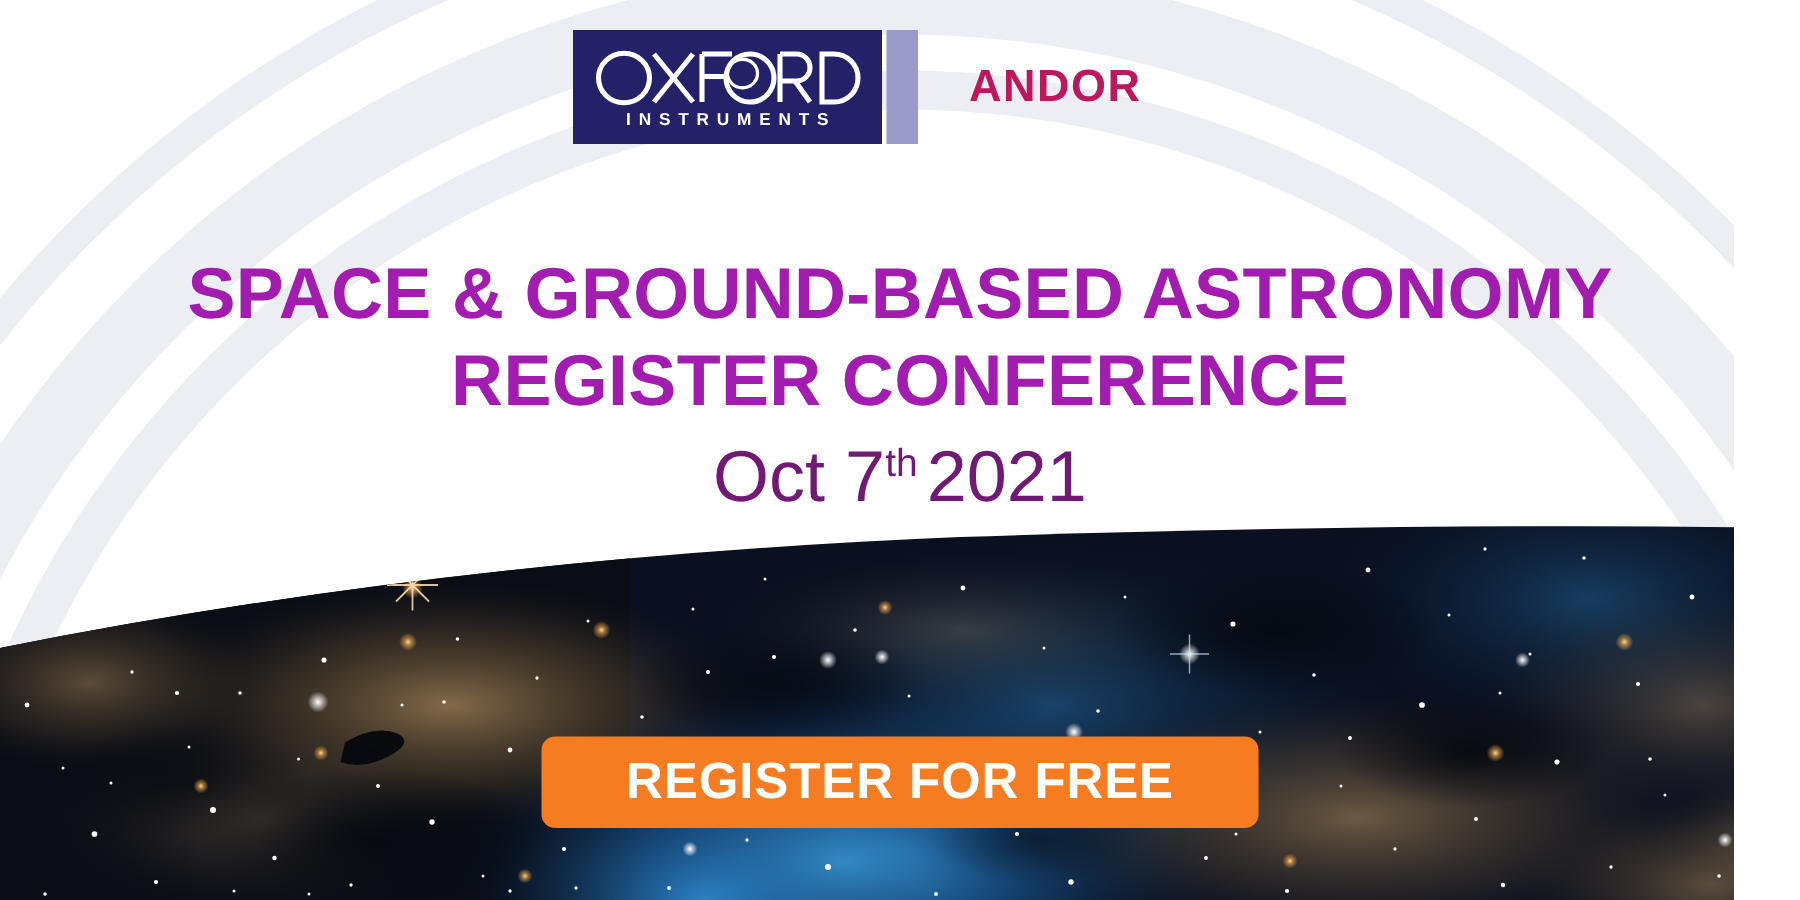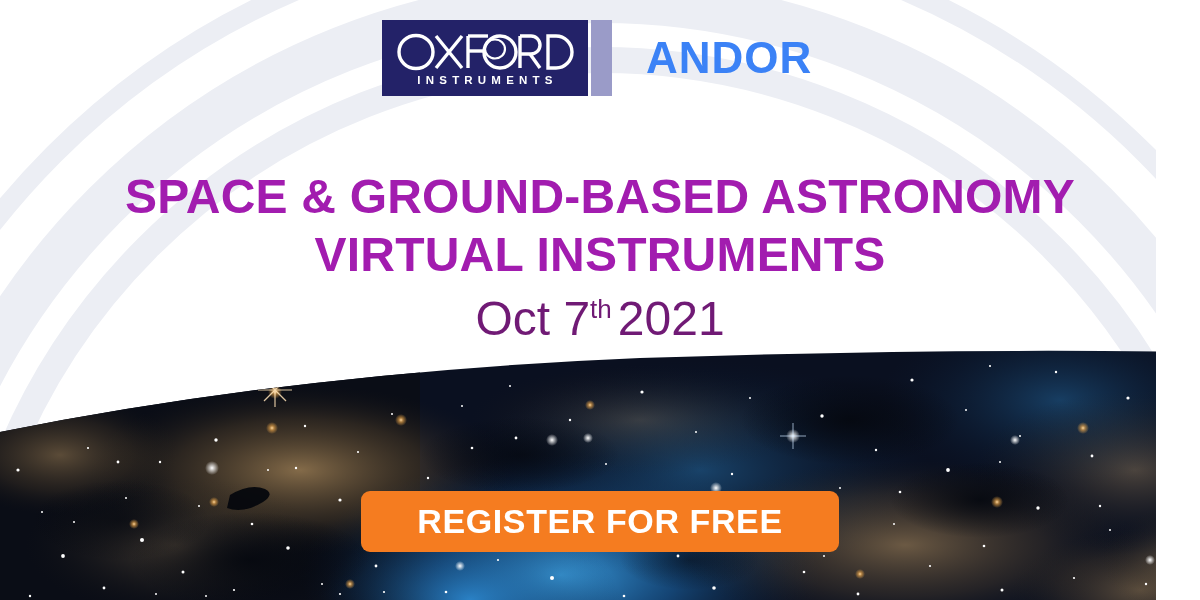--- a/index.html
+++ b/index.html
@@ -72,22 +72,22 @@
     padding-left: 5px;
     white-space: nowrap;
   }
   .lockup-divider {
     width: 21px;
     height: 76px;
     background: #9a9bc8;
     margin-left: 3px;
   }
   .andor-word {
-    color: #3b82f6;
-    font-size: 44px;
+    color: #be185d;
+    font-size: 30px;
     font-weight: bold;
     letter-spacing: 1px;
     line-height: 76px;
     margin-left: 34px;
     white-space: nowrap;
   }
 
   
   .headline {
     position: absolute;
@@ -386,21 +386,21 @@
       <div class="oi-sub">INSTRUMENTS</div>
     </div>
 
     <div class="lockup-divider"></div>
 
     <div class="andor-word">ANDOR</div>
   </div>
 
   <h1 class="headline">
     <span class="ln">SPACE &amp; GROUND-BASED ASTRONOMY</span>
-    <span class="ln">VIRTUAL INSTRUMENTS</span>
+    <span class="ln">REGISTER CONFERENCE</span>
   </h1>
 
   <div class="event-date">
     <span>Oct 7</span><span class="sup">th</span><span class="yr">2021</span>
   </div>
 
   <button class="cta-button">REGISTER FOR FREE</button>
 
 </div>
 

